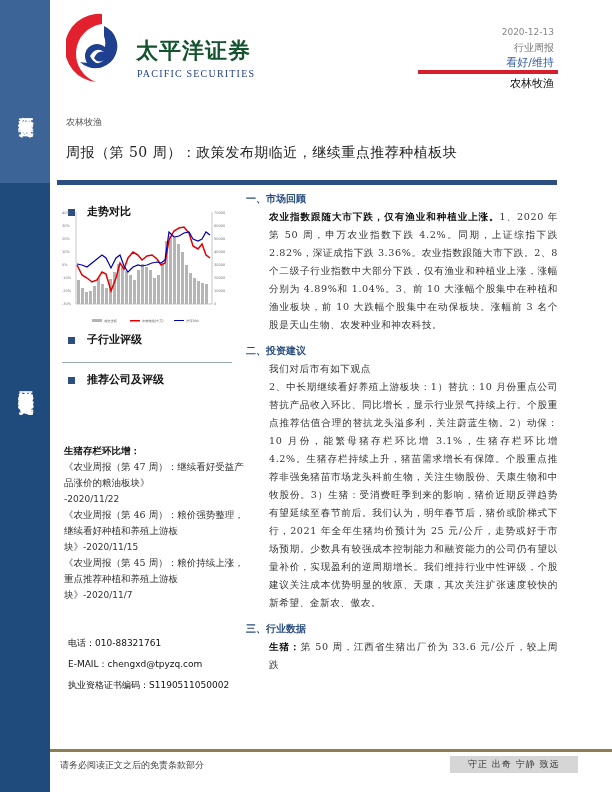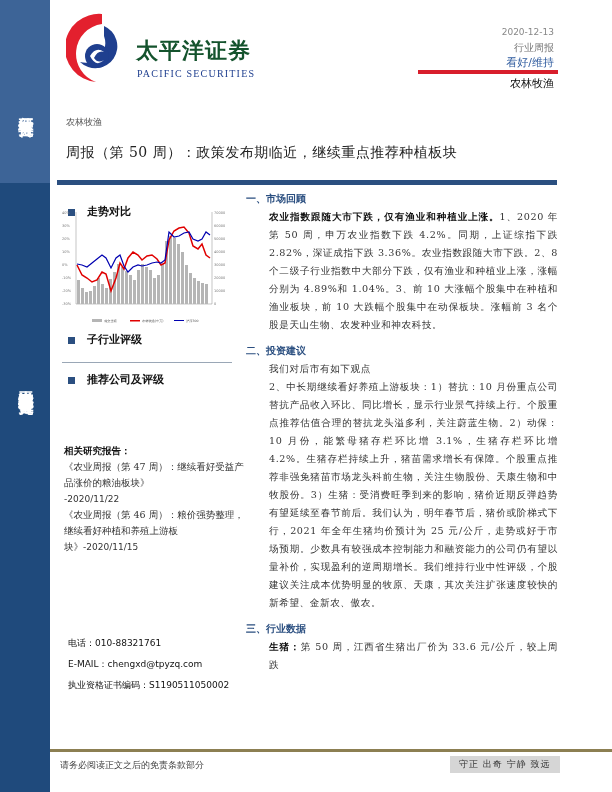--- a/index.html
+++ b/index.html
@@ -36,21 +36,21 @@
   .analyst .name { font-weight:bold; font-size:10px; font-family:"DejaVu Serif",serif; margin-bottom:7px; }
   .analyst div { margin-bottom:8px; }
 
   .main { position:absolute; left:248px; top:190px; width:310px; font-size:9.6px; line-height:18px; color:#333; }
   .sec-title { color:#2b4f80; font-weight:bold; font-size:10px; margin-left:-2px; }
   .para { margin-left:21px; text-align:justify; letter-spacing:0.6px; }
   .para b { color:#111; }
 
   .footer-line { position:absolute; left:50px; top:749px; width:562px; height:3px; background:#8c7f52; }
   .footer-left { position:absolute; left:60px; top:759px; font-size:9px; color:#444; }
-  .footer-right { position:absolute; left:450px; top:756px; font-size:9px; color:#333; background:#d6d6d6; padding:2px 9px; letter-spacing:1px; }
+  .footer-right { position:absolute; left:450px; top:756px; font-size:9px; color:#333; background:#d6d6d6; padding:2px 18px; letter-spacing:1px; }
 </style>
 </head>
 <body>
 
 <div class="sidebar-top"></div>
 <div class="sidebar-bot"></div>
 <div class="vtext vt1">行业研究报告</div>
 <div class="vtext vt2">太平洋证券股份有限公司证券研究报告</div>
 
 <svg class="logo" viewBox="0 0 60 75">
@@ -147,23 +147,24 @@
 
 <div class="left-h" style="top:332px;">
   <span class="sec-square"></span><span>子行业评级</span>
 </div>
 <div class="sep"></div>
 <div class="left-h" style="top:372px;">
   <span class="sec-square"></span><span>推荐公司及评级</span>
 </div>
 
 <div class="related">
-  <div class="hd">相关研究报告：</div>
+  <div class="hd">生猪存栏环比增：</div>
   <div><span>《农业周报（第 47 周）：继续看好受益产品涨价的粮油板块》</span><br><span style="font-family:'DejaVu Sans',sans-serif;font-size:9px;">-2020/11/22</span></div>
   <div><span>《农业周报（第 46 周）：粮价强势整理，继续看好种植和养殖上游板块》</span><span style="font-family:'DejaVu Sans',sans-serif;font-size:9px;">-2020/11/15</span></div>
+  <div><span>《农业周报（第 45 周）：粮价持续上涨，重点推荐种植和养殖上游板块》</span><span style="font-family:'DejaVu Sans',sans-serif;font-size:9px;">-2020/11/7</span></div>
 </div>
 
 <div class="analyst">
   <div>电话：010-88321761</div>
   <div>E-MAIL：chengxd@tpyzq.com</div>
   <div>执业资格证书编码：S1190511050002</div>
 </div>
 
 <div class="main">
   <div class="sec-title">一、市场回顾</div>

